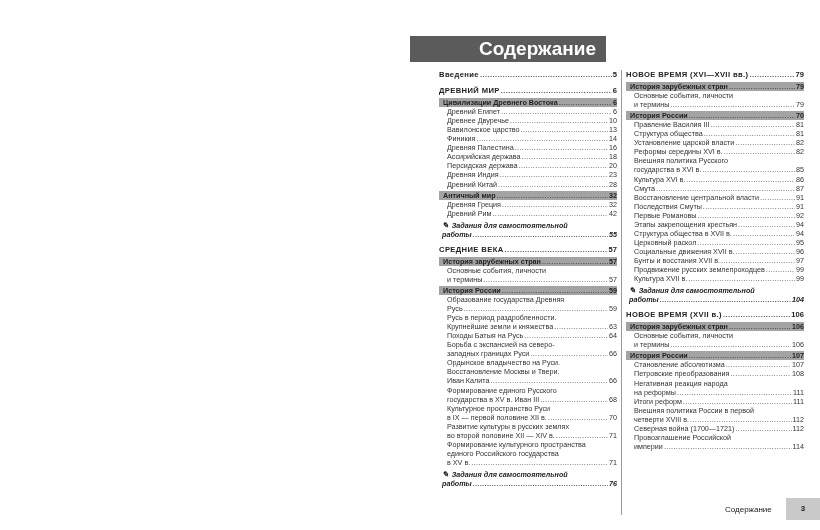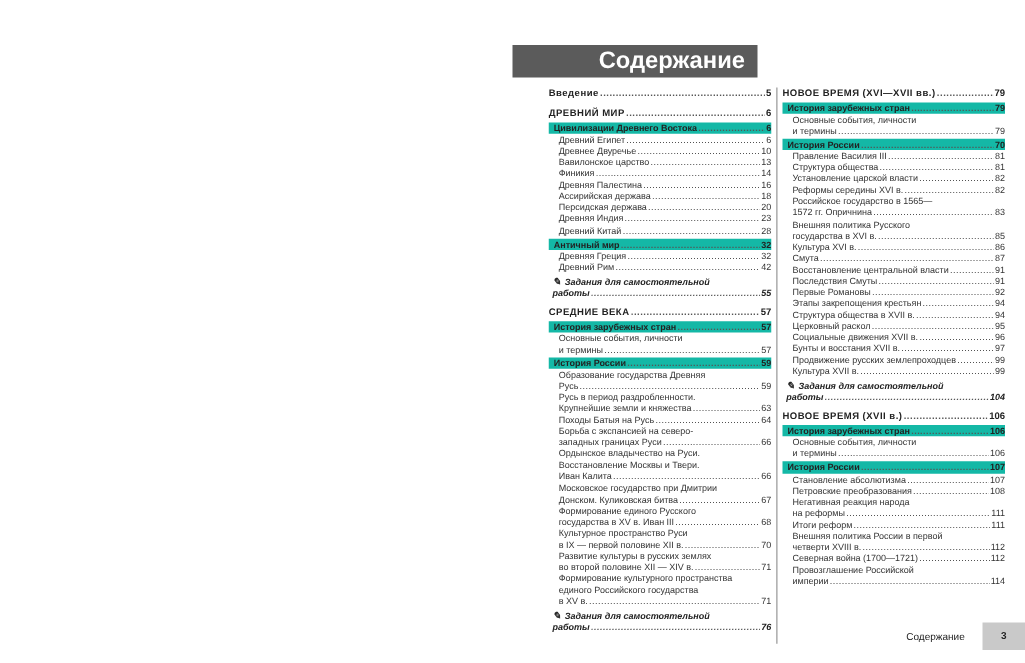--- a/index.html
+++ b/index.html
@@ -14,21 +14,21 @@
   .divider { position:absolute; left:621px; top:70px; width:1px; height:445px; background:#9a9a9a; }
   .row { display:flex; align-items:flex-end; white-space:nowrap; }
   .row .t { flex:0 0 auto; }
   .row .dots { flex:1 1 auto; overflow:hidden; margin:0 1px; color:#555; letter-spacing:0.4px; }
   .row .dots::after { content:"................................................................................................................................................"; }
   .row .p { flex:0 0 auto; }
   .wrap { white-space:normal; }
   .major { font-weight:bold; font-size:7.6px; margin-top:6px; padding-bottom:1px; }
   .major.first { margin-top:0; }
   .major .t { letter-spacing:0.4px; }
-  .sub { font-weight:bold; padding-left:4px; margin-top:2px; background:#14b8a6; }
+  .sub { font-weight:bold; padding-left:4px; margin-top:2px; background:#a3a3a3; }
   .item { padding-left:8px; color:#333; }
   .item .p, .item .dots { color:#333; }
   .task { font-weight:bold; margin-top:3px; padding-left:3px;font-style:italic; }
   .task .pen { display:inline-block; margin-right:3px; font-size:8px; }
   .footer-label { position:absolute; left:725px; top:505px; font-size:8px; color:#222; }
   .footer-num { position:absolute; left:786px; top:498px; width:34px; height:22px; background:#c9c9c9;
                 font-size:8px; font-weight:bold; line-height:22px; text-align:center; }
 </style>
 </head>
 <body>
@@ -214,28 +214,20 @@
     <div class="item">
       <div class="wrap">Ордынское владычество на Руси.</div>
       <div class="wrap">Восстановление Москвы и Твери.</div>
       <div class="row">
         <span class="t">Иван Калита</span>
         <span class="dots"></span>
         <span class="p">66</span>
       </div>
     </div>
     <div class="item">
-      <div class="wrap">Московское государство при Дмитрии</div>
-      <div class="row">
-        <span class="t">Донском. Куликовская битва</span>
-        <span class="dots"></span>
-        <span class="p">67</span>
-      </div>
-    </div>
-    <div class="item">
       <div class="wrap">Формирование единого Русского</div>
       <div class="row">
         <span class="t">государства в XV в. Иван III</span>
         <span class="dots"></span>
         <span class="p">68</span>
       </div>
     </div>
     <div class="item">
       <div class="wrap">Культурное пространство Руси</div>
       <div class="row">
@@ -320,28 +312,20 @@
         <span class="t">Установление царской власти</span>
         <span class="dots"></span>
         <span class="p">82</span>
       </div>
     </div>
     <div class="item">
       <div class="row">
         <span class="t">Реформы середины XVI в.</span>
         <span class="dots"></span>
         <span class="p">82</span>
-      </div>
-    </div>
-    <div class="item">
-      <div class="wrap">Российское государство в 1565—</div>
-      <div class="row">
-        <span class="t">1572 гг. Опричнина</span>
-        <span class="dots"></span>
-        <span class="p">83</span>
       </div>
     </div>
     <div class="item">
       <div class="wrap">Внешняя политика Русского</div>
       <div class="row">
         <span class="t">государства в XVI в.</span>
         <span class="dots"></span>
         <span class="p">85</span>
       </div>
     </div>

